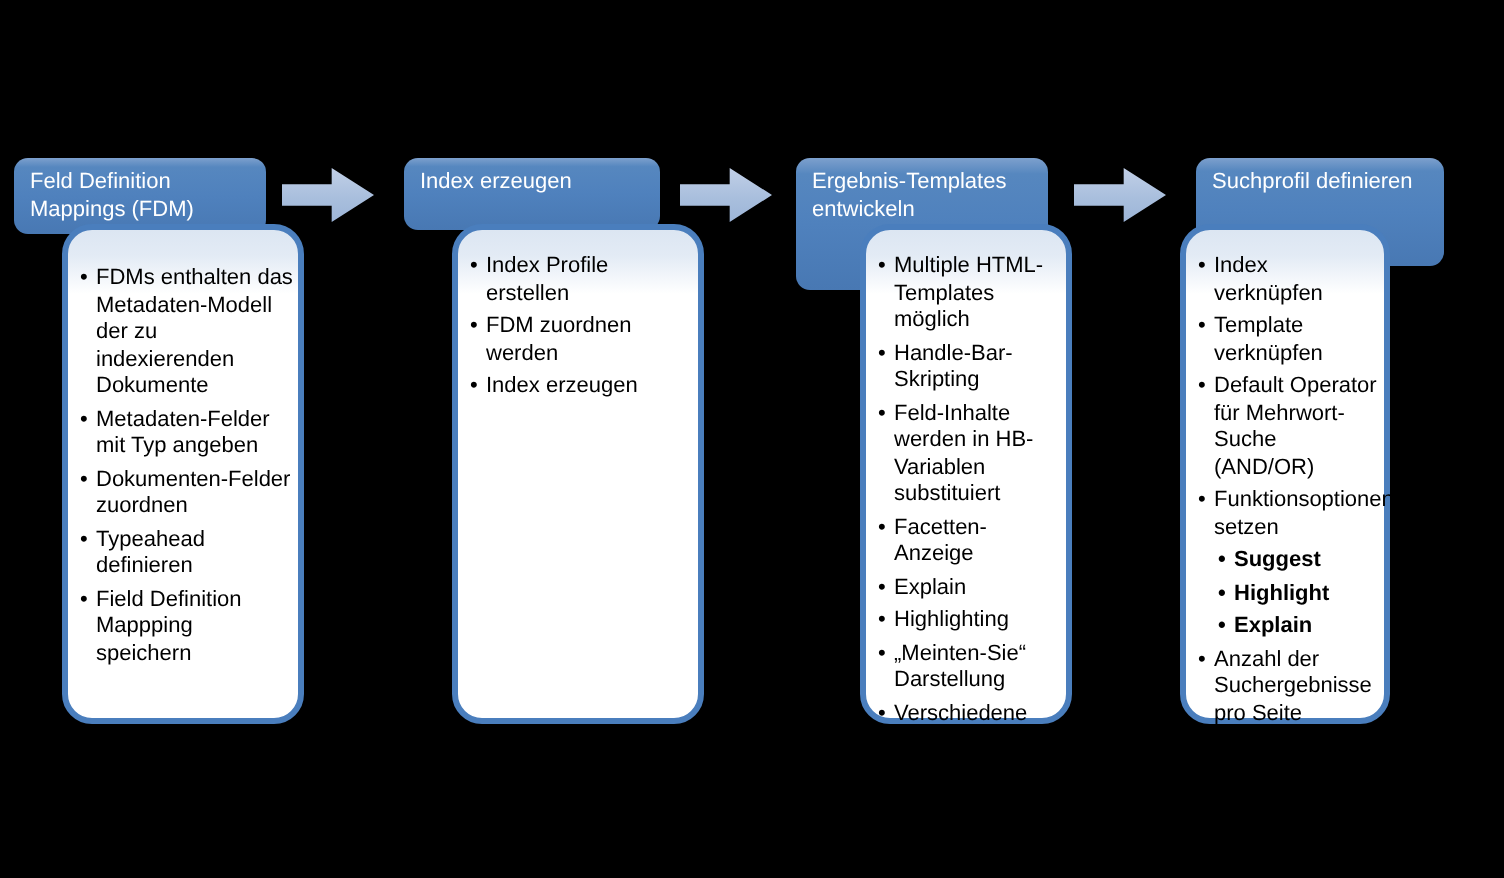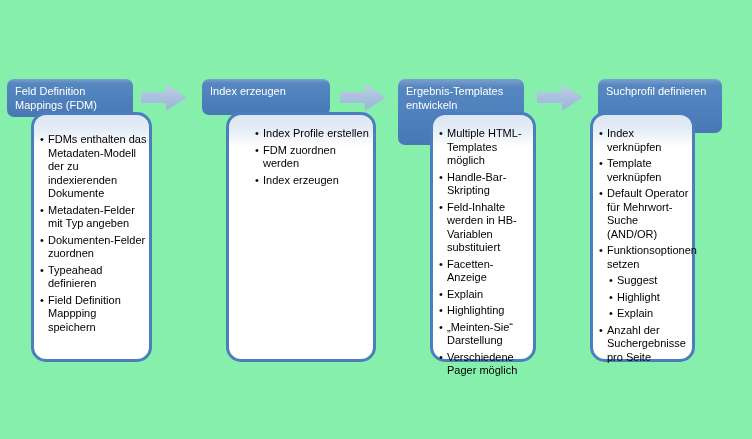--- a/index.html
+++ b/index.html
@@ -1,19 +1,19 @@
 <!DOCTYPE html>
 <html style="--header-fill: #4f81bd; --header-text: #ffffff; --box-border: #4a7ebd; --box-band: #dce6f2; --arrow-fill: #a9bfdd; --body-text: #000000;"><head>
 <meta charset="utf-8">
 <style>
   html,body{margin:0;padding:0;background:#ffffff;}
   .canvas{
     position:relative;
     width:752px;height:439px;
-    background:#86efac;
+    background:#000000;
     font-family:"Liberation Sans",sans-serif;
     overflow:hidden;
   }
   
   .hdr{
     position:absolute;top:79px;
     background:linear-gradient(180deg,#7da0cd 0%,#5687bf 12%,var(--header-fill,#4f81bd) 50%,#4878b3 100%);
     border-radius:7px;
     color:var(--header-text,#ffffff);
     font-size:11px;line-height:14px;
@@ -27,34 +27,34 @@
   
   .box{
     position:absolute;top:112px;height:250px;
     border:3px solid var(--box-border,#4a7ebd);
     border-radius:15px;
     background:linear-gradient(180deg,var(--box-band,#dce6f2) 0px,#e3ebf5 13px,#ffffff 32px);
     box-sizing:border-box;
     z-index:2;
   }
   .box1{left:31px;width:121px;}
-  .box2{left:226px;width:150px;padding-left:20px;}
+  .box2{left:226px;width:126px;}
   .box3{left:430px;width:106px;}
   .box4{left:590px;width:105px;}
   
   .bullets{
     list-style:none;margin:0;
     padding:12px 2px 0 6px;
     font-size:11px;line-height:13.5px;
     color:var(--body-text,#000000);
   }
   .box1 .bullets{padding-top:18px;}
   .bullets li{position:relative;padding-left:8px;margin:0 0 3px 0;}
   .bullets li::before{content:"\2022";position:absolute;left:0;top:0;}
-  .bullets li.l2{margin-left:10px;}
+  .bullets li.l2{margin-left:10px;font-weight:bold;}
   
   .arrow{
     position:absolute;top:84px;width:46px;height:27px;
     background:linear-gradient(180deg,#c1cfe7 0%,var(--arrow-fill,#a9bfdd) 55%,#9db5d8 100%);
     clip-path:polygon(0 30%,54% 30%,54% 0,100% 50%,54% 100%,54% 70%,0 70%);
     z-index:1;
   }
   .arrow1{left:141px;}
   .arrow2{left:340px;}
   .arrow3{left:537px;}

